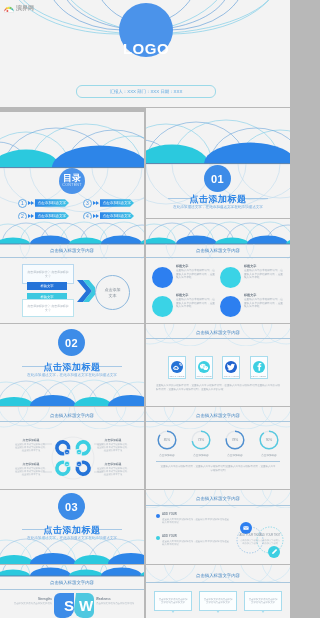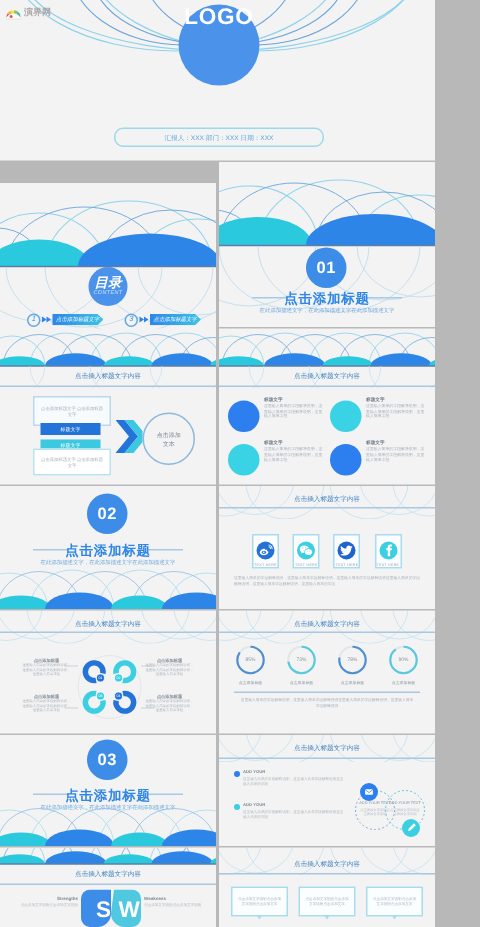--- a/index.html
+++ b/index.html
@@ -80,21 +80,21 @@
           <ellipse cx="118" cy="-30" rx="112" ry="64"></ellipse>
         </g>
         <g fill="none" stroke="#6ba4da" stroke-width="0.7">
           <ellipse cx="146" cy="-16" rx="84" ry="46"></ellipse>
           <ellipse cx="122" cy="-24" rx="76" ry="54"></ellipse>
           <ellipse cx="170" cy="-24" rx="76" ry="54"></ellipse>
         </g>
       </g>
     </svg>
     <div class="abs" style="left:119px;top:3px;width:54px;height:54px;border-radius:50%;background:#4b93ea;
-                display:flex;align-items:flex-start;justify-content:center;">
+                display:flex;align-items:flex-end;justify-content:center;">
       <span style="color:#fff;font-size:15px;font-weight:bold;letter-spacing:.5px;">LOGO</span>
     </div>
     <div class="abs" style="left:4px;top:3px;width:40px;height:10px;display:flex;align-items:center;gap:2px;opacity:.85;white-space:nowrap;">
       <svg width="10" height="9" viewBox="0 0 20 18" style="position:static;">
         <g transform="translate(10,15)">
           <path d="M0 0 L-9.5 0 A9.5 9.5 0 0 1 -7.8 -5.4 Z" fill="#e03c31"></path>
           <path d="M0 0 L-7.8 -5.4 A9.5 9.5 0 0 1 -3.6 -8.8 Z" fill="#f5a623"></path>
           <path d="M0 0 L-3.6 -8.8 A9.5 9.5 0 0 1 1.3 -9.4 Z" fill="#f7e21c"></path>
           <path d="M0 0 L1.3 -9.4 A9.5 9.5 0 0 1 6.2 -7.2 Z" fill="#6cc04a"></path>
           <path d="M0 0 L6.2 -7.2 A9.5 9.5 0 0 1 9.5 0 Z" fill="#1fa9a0"></path>
@@ -104,21 +104,21 @@
         </g>
       </svg>
       <span style="color:#9a9a9a;font-size:6px;font-weight:bold;letter-spacing:0;">演界网</span>
     </div>
     <div class="abs" style="left:76px;top:85px;width:138px;height:11px;border:0.7px solid #9bd9e8;border-radius:6px;
                 display:flex;align-items:center;justify-content:center;">
       <span style="color:#5aa6e0;font-size:4.4px;white-space:nowrap;">汇报人：XXX     部门：XXX     日期：XXX</span>
     </div>
   </div>
 
-  <div class="slide" id="s2" style="left:0;top:122px;width:144px;height:110px;font-style:italic;">
+  <div class="slide" id="s2" style="left:0;top:112px;width:144px;height:110px;">
     <svg width="144" height="109" viewBox="0 0 144 109">
       <defs>
         <clipPath id="c2">
             <rect x="0" y="0" width="144" height="109"></rect>
           </clipPath>
         <clipPath id="c2top">
             <rect x="0" y="0" width="144" height="56"></rect>
           </clipPath>
         <clipPath id="c2bot">
             <rect x="0" y="56" width="144" height="53"></rect>

